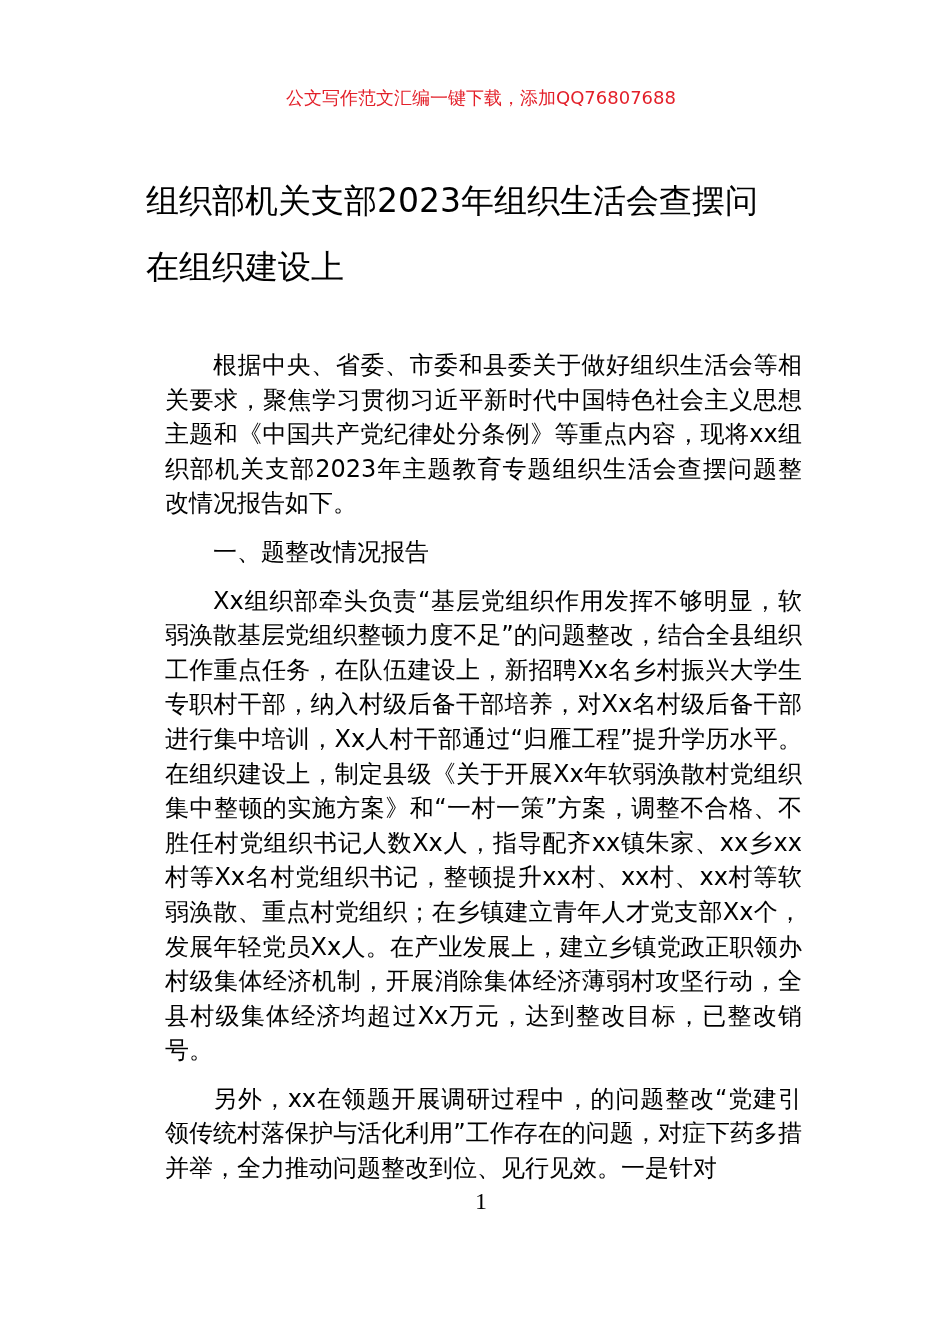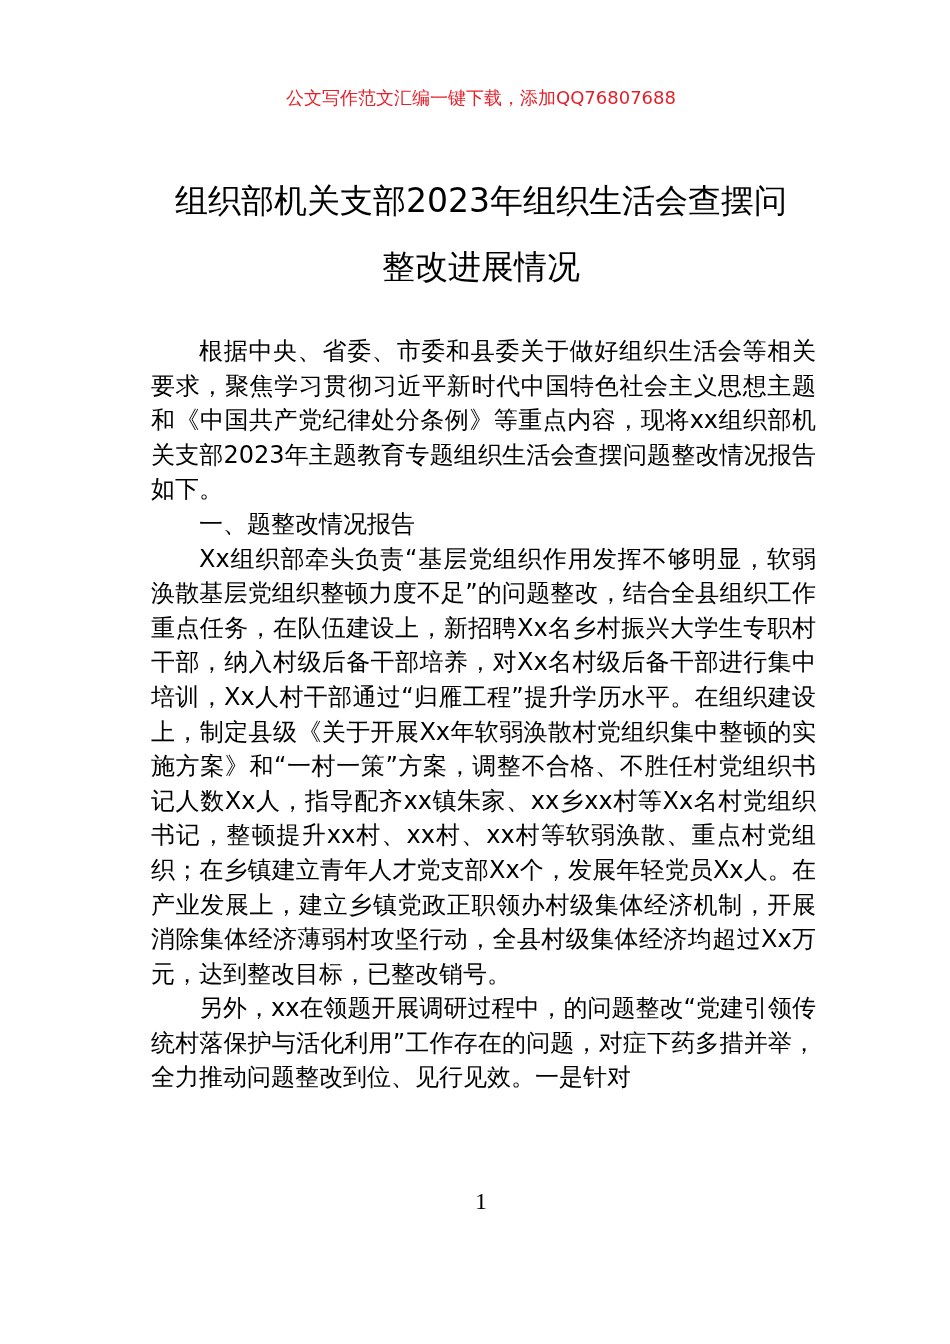--- a/index.html
+++ b/index.html
@@ -1,38 +1,38 @@
 <!DOCTYPE html>
 <html><head>
 <meta charset="utf-8">
 <style>
   html, body { margin: 0; padding: 0; background: #ffffff; }
   body { width: 950px; height: 1344px; position: relative; overflow: hidden;
          font-family: "DejaVu Sans", "Liberation Sans", sans-serif; color: #000; }
   .page { position: absolute; left: 6px; top: 0; width: 950px; height: 1344px; background: #fff; }
   .header-note { position: absolute; top: 86px; left: 0; width: 950px; text-align: center;
                  font-size: 18px; color: #e3202a; letter-spacing: 0px; }
-  .title { position: absolute; top: 168px; left: 140px; width: 670px; text-align: center;
+  .title { position: absolute; top: 168px; left: 140px; width: 670px; 
            font-size: 33px; line-height: 66px; letter-spacing: 0px; }
   .body { position: absolute; top: 334px; left: 145px; width: 665px;
           font-size: 24px; line-height: 34.6px; text-align: justify; }
-  .body p { margin: 0; }
+  .body p { margin: 14px; }
   .indent { text-indent: 48px; }
   .page-number { position: absolute; top: 1188px; left: 0; width: 950px; text-align: center;
                  font-family: "Liberation Serif", "DejaVu Serif", serif; font-size: 24px; }
 </style>
 </head>
 <body>
 
 <div class="page">
   <div class="header-note">公文写作范文汇编一键下载，添加QQ76807688</div>
 
   <div class="title">
     <div>组织部机关支部2023年组织生活会查摆问</div>
-    <div>整改进展情况</div>
+    <div>在组织建设上</div>
   </div>
 
   <div class="body">
     <p class="indent">根据中央、省委、市委和县委关于做好组织生活会等相关要求，聚焦学习贯彻习近平新时代中国特色社会主义思想主题和《中国共产党纪律处分条例》等重点内容，现将xx组织部机关支部2023年主题教育专题组织生活会查摆问题整改情况报告如下。</p>
     <p class="indent">一、题整改情况报告</p>
     <p class="indent">Xx组织部牵头负责“基层党组织作用发挥不够明显，软弱涣散基层党组织整顿力度不足”的问题整改，结合全县组织工作重点任务，在队伍建设上，新招聘Xx名乡村振兴大学生专职村干部，纳入村级后备干部培养，对Xx名村级后备干部进行集中培训，Xx人村干部通过“归雁工程”提升学历水平。在组织建设上，制定县级《关于开展Xx年软弱涣散村党组织集中整顿的实施方案》和“一村一策”方案，调整不合格、不胜任村党组织书记人数Xx人，指导配齐xx镇朱家、xx乡xx村等Xx名村党组织书记，整顿提升xx村、xx村、xx村等软弱涣散、重点村党组织；在乡镇建立青年人才党支部Xx个，发展年轻党员Xx人。在产业发展上，建立乡镇党政正职领办村级集体经济机制，开展消除集体经济薄弱村攻坚行动，全县村级集体经济均超过Xx万元，达到整改目标，已整改销号。</p>
     <p class="indent">另外，xx在领题开展调研过程中，的问题整改“党建引领传统村落保护与活化利用”工作存在的问题，对症下药多措并举，全力推动问题整改到位、见行见效。一是针对</p>
   </div>
 
   <div class="page-number">1</div>

